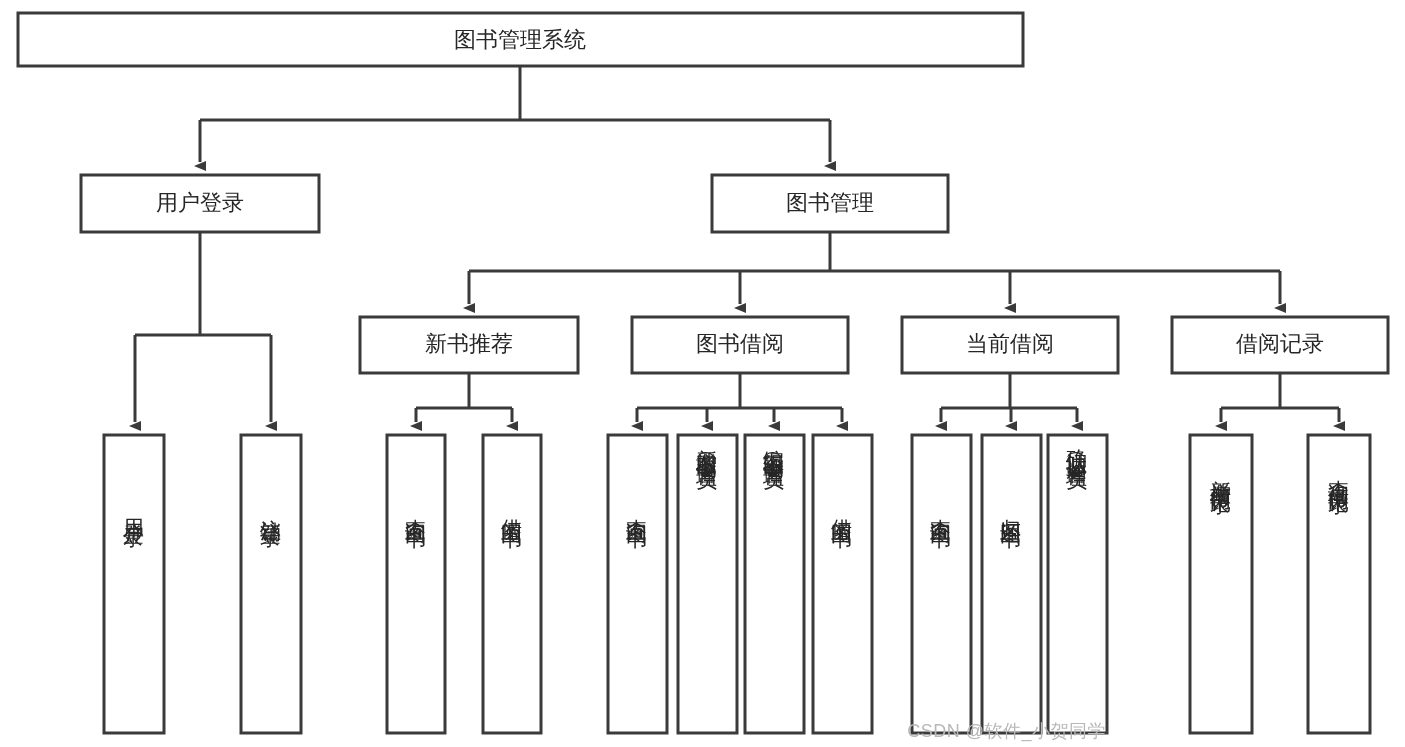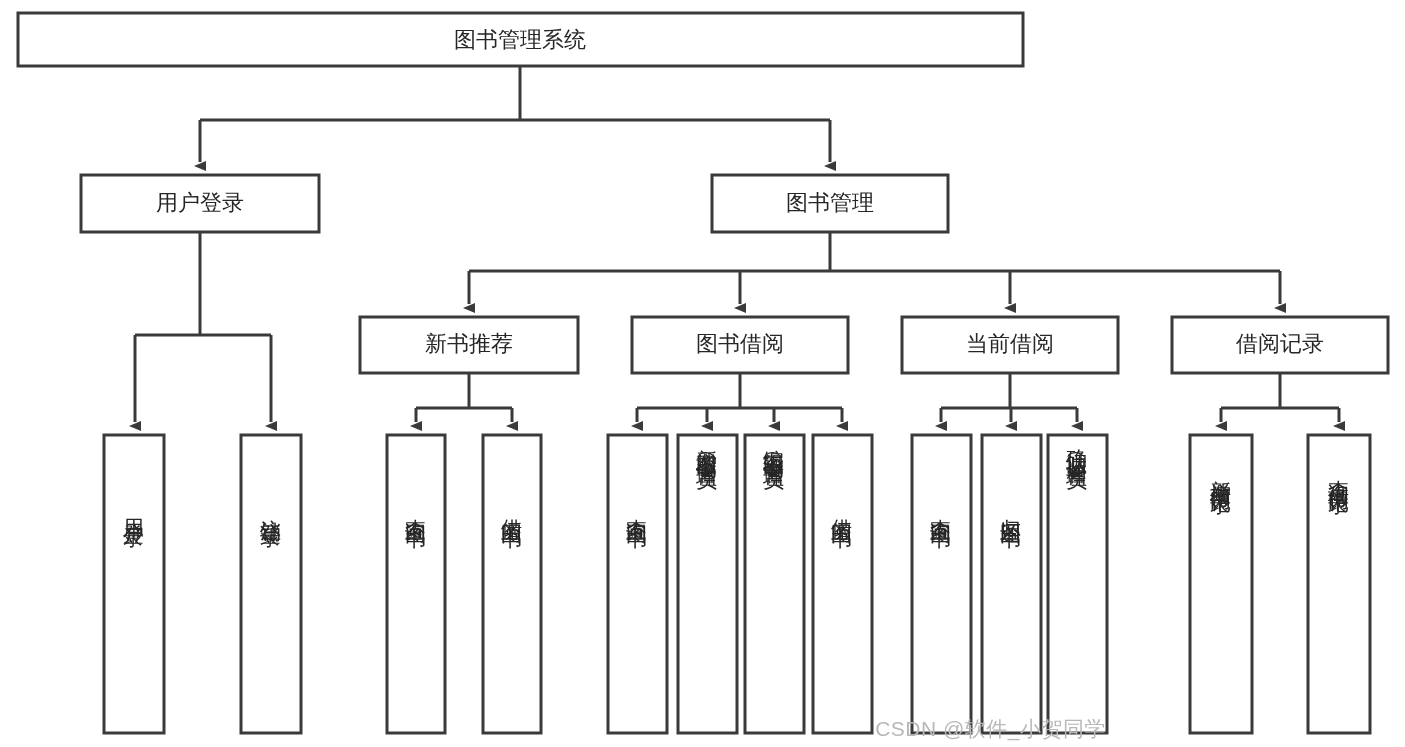--- a/index.html
+++ b/index.html
@@ -56,21 +56,21 @@
     writing-mode: vertical-rl;
     text-orientation: upright;
     letter-spacing: 3px;
     white-space: pre;
   }
   .watermark-text {
     position: absolute;
     right: 8px;
     bottom: 4px;
     font-family: "Liberation Sans", "DejaVu Sans", sans-serif;
-    font-size: 21px;
+    font-size: 18px;
     color: #b8b8b8;
     letter-spacing: 0.5px;
     user-select: none;
     white-space: nowrap;
     padding-left: 34px;
   }
 </style>
 </head>
 <body>
 

